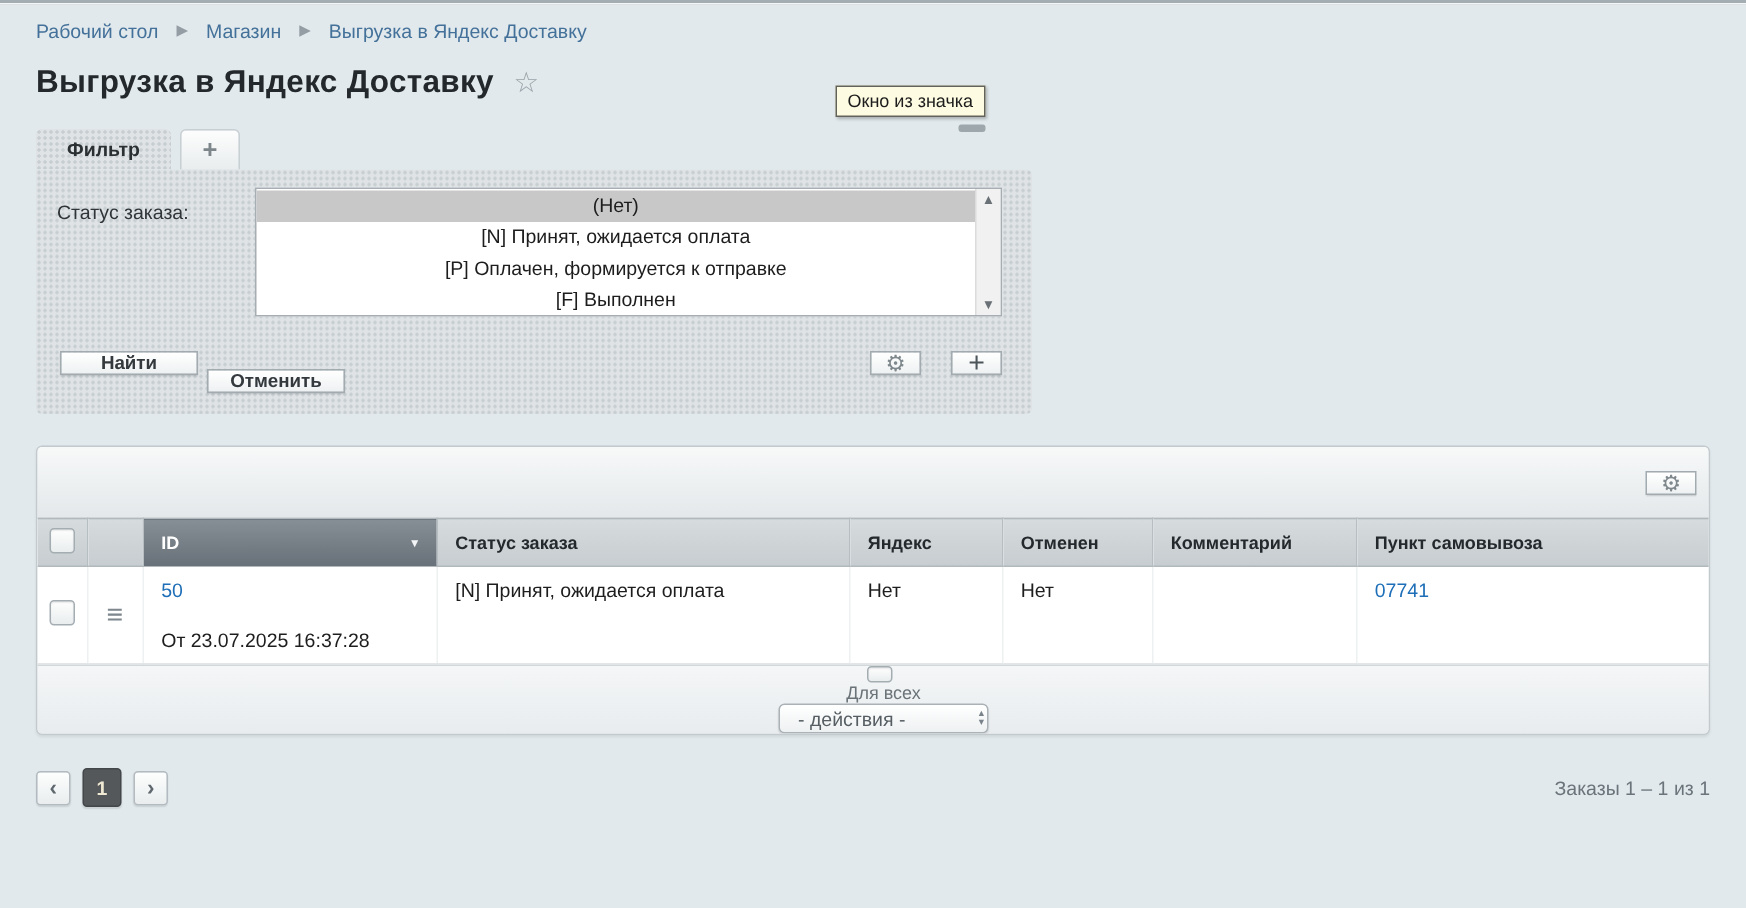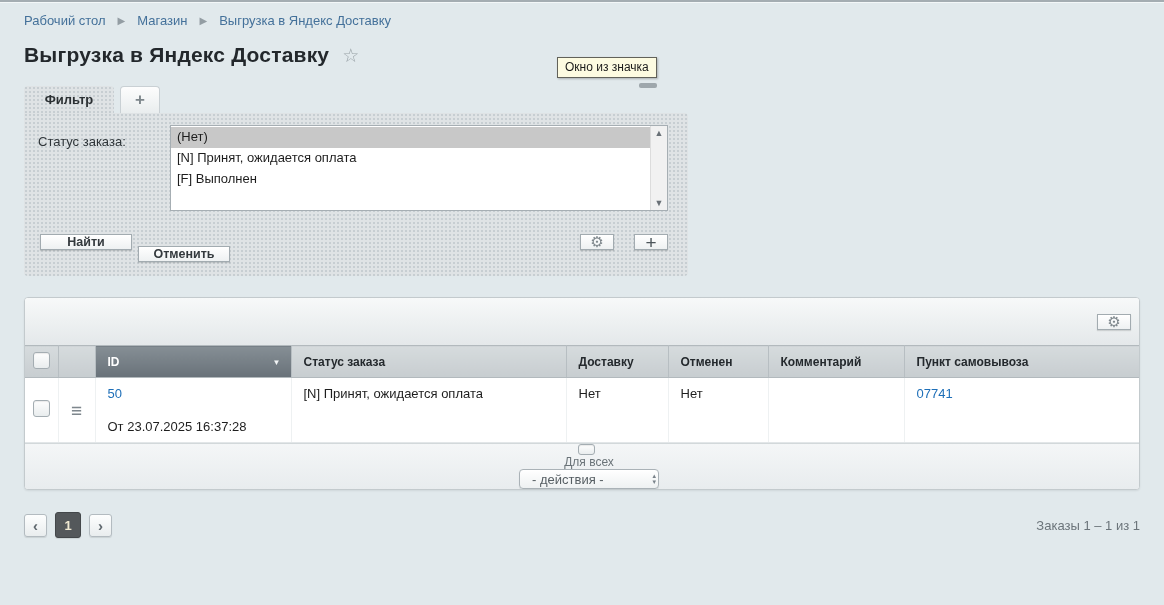--- a/index.html
+++ b/index.html
@@ -55,21 +55,21 @@
 
   
   .filter-panel {
     width:664px; border-radius:0 4px 4px 4px;
     padding:12px 20px 14px 14px; position:relative;
   }
   .filter-row { display:flex; }
   .filter-label { flex:0 0 132px; padding-top:9px; font-size:13px; color:#2f3539; }
   .listbox {
     flex:1; height:86px; background:#fff; border:1px solid #a6aeb3;
-    display:flex; overflow:hidden;
+    display:flex; overflow:hidden;text-align:center;
   }
   .listbox-options { flex:1; padding-top:1px; cursor:default; }
   .lb-option { font-size:13px; color:#1d1d1d; padding:2px 6px 3px; line-height:16px; white-space:nowrap; }
   .lb-option.selected { background:#c8c8c8; }
   .lb-scrollbar {
     flex:0 0 17px; background:#f1f1f1; border-left:1px solid #dcdcdc;
     display:flex; flex-direction:column; justify-content:space-between; align-items:center;
     padding:2px 0; color:#697076; font-size:9px;
   }
   .lb-scroll-btn { cursor:pointer; line-height:10px; }
@@ -197,20 +197,21 @@
     </div>
   </div>
 
   <div class="filter-panel dotted-bg">
     <div class="filter-row">
       <div class="filter-label">Статус заказа:</div>
       <div class="listbox">
         <div class="listbox-options">
           <div class="lb-option selected">(Нет)</div>
           <div class="lb-option">[N] Принят, ожидается оплата</div>
+          <div class="lb-option">[P] Оплачен, формируется к отправке</div>
           <div class="lb-option">[F] Выполнен</div>
         </div>
         <div class="lb-scrollbar">
           <span class="lb-scroll-btn">▲</span>
           <span class="lb-scroll-btn">▼</span>
         </div>
       </div>
     </div>
     <div class="filter-buttons">
       <button class="btn btn-find">Найти</button>
@@ -244,21 +245,21 @@
       </colgroup>
       <tbody>
           <tr>
         <th class="col-check"><span class="checkbox"></span></th>
         <th class="col-menu"></th>
         <th class="sorted">
           <span>ID</span>
           <span class="sort-arrow">▼</span>
         </th>
         <th>Статус заказа</th>
-        <th>Доставку</th>
+        <th>Яндекс</th>
         <th>Отменен</th>
         <th>Комментарий</th>
         <th>Пункт самовывоза</th>
       </tr>
       <tr>
         <td class="cell-check"><span class="checkbox"></span></td>
         <td class="cell-menu"><span class="menu-icon">≡</span></td>
         <td>
           <a class="cell-link">50</a>
           <div class="cell-date">От 23.07.2025 16:37:28</div>

